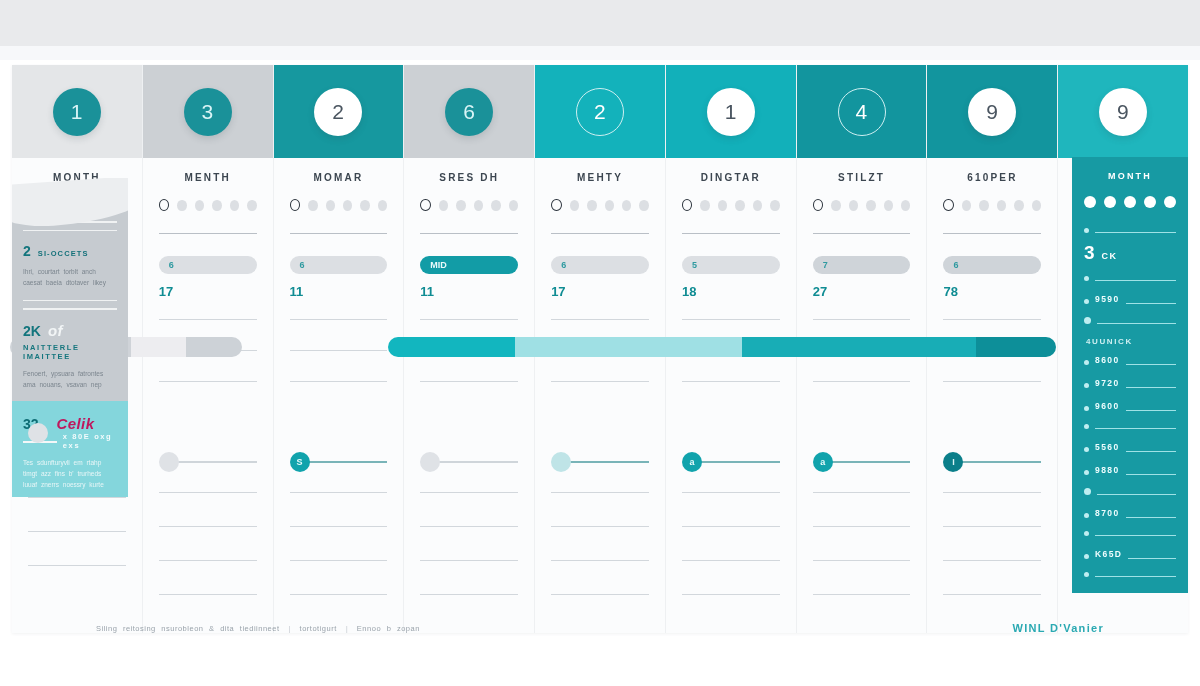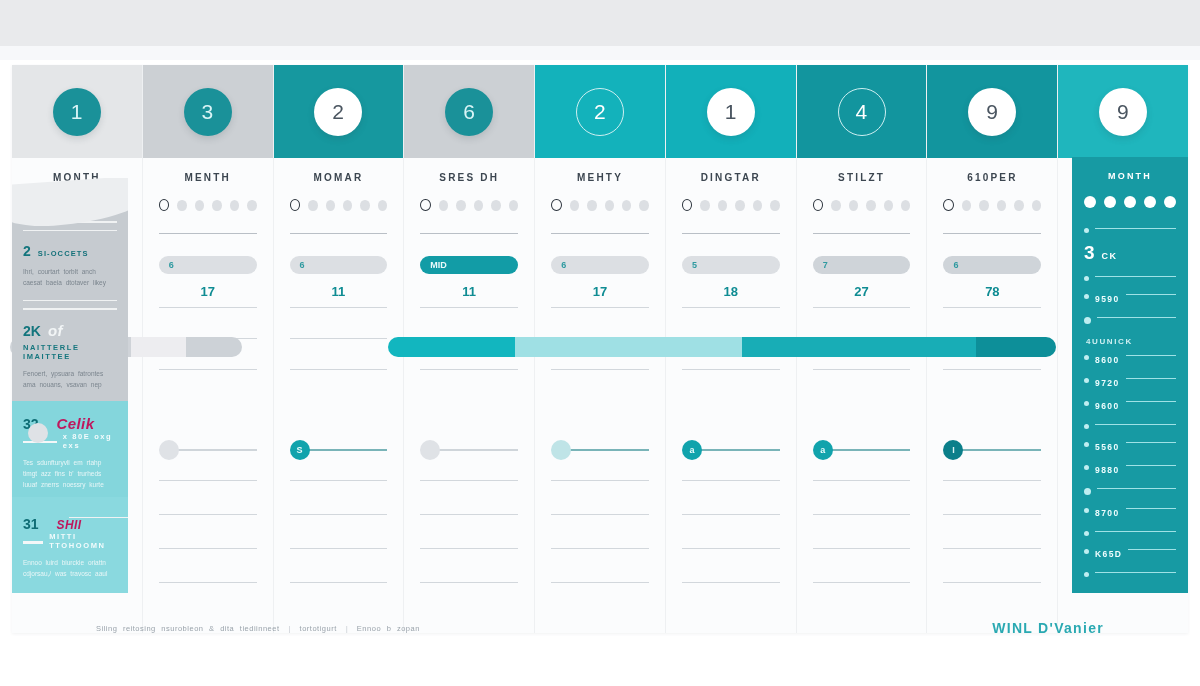--- a/index.html
+++ b/index.html
@@ -84,22 +84,21 @@
     display: flex; align-items: center;
     padding-left: 10px;
     font-size: 9px; color: #2f9aa0; font-weight: bold;
     margin-bottom: 10px;
   }
   .pill.teal { background: #129ca6; color: #eafafb; }
   .pill.dim  { background: #cfd4d9; }
 
   .numline {
     font-size: 13px; font-weight: bold; color: #0f8c93;
-    margin-bottom: 8px;
-    text-align: center;
+    margin-bottom: 20px;
   }
 
   
   .slider-row { display: flex; align-items: center; margin: 6px 0 20px 0; }
   .knob {
     width: 20px; height: 20px; border-radius: 50%;
     display: flex; align-items: center; justify-content: center;
     font-size: 9px; font-weight: bold;
     flex: 0 0 auto;
     z-index: 2;
@@ -191,21 +190,21 @@
     background: #179aa3;
     padding: 14px 12px 0 12px;
     overflow: hidden;
   }
   #right-panel .rp-title {
     text-align: center; font-size: 9px; font-weight: bold;
     letter-spacing: 2.2px; color: #ffffff; margin-bottom: 15px;
   }
   .rp-dots { display: flex; justify-content: space-between; margin-bottom: 20px; }
   .rp-dots i { width: 12px; height: 12px; border-radius: 50%; background: #ffffff; display: block; }
-  .rp-item { display: flex; align-items: flex-start; gap: 6px; margin-bottom: 13px; }
+  .rp-item { display: flex; align-items: flex-end; gap: 6px; margin-bottom: 13px; }
   .rp-bullet { width: 5px; height: 5px; border-radius: 50%; background: #bfeef1; flex: 0 0 auto; }
   .rp-bullet.big { width: 7px; height: 7px; }
   .rp-val { font-size: 8.5px; font-weight: bold; color: #eefdfe; letter-spacing: 1.4px; white-space: nowrap; }
   .rp-line { height: 1.2px; background: #9fe2e6; flex: 1; }
   .rp-3 { display: flex; align-items: baseline; gap: 7px; margin: -4px 0 12px 0; }
   .rp-3 b { font-size: 19px; color: #ffffff; font-weight: bold; }
   .rp-3 span { font-size: 9px; color: #ffffff; font-weight: bold; letter-spacing: 1.4px; }
   .rp-grp { font-size: 8px; font-weight: bold; letter-spacing: 1.6px; color: #cdeff1; margin: 4px 0 9px 2px; }
 
   
@@ -217,21 +216,21 @@
     padding: 0 84px;
     height: 20px;
   }
   .ft-text {
     font-size: 7.5px; color: #9aa3ab; letter-spacing: .5px;
     word-spacing: 3px;
   }
   .ft-sep { color: #c7ccd1; margin: 0 9px; font-size: 8px; }
   .ft-spacer { flex: 1; }
   .ft-brand {
-    font-size: 14px; font-weight: bold; letter-spacing: 1.3px;
+    font-size: 11px; font-weight: bold; letter-spacing: 1.3px;
     color: #2aa9b2;
   }
 </style>
 </head>
 <body>
 
 <div id="stage">
 
   <div id="board">
       <div class="col">
@@ -522,32 +521,20 @@
         <span class="lp-num w">32</span>
         <span class="lp-big t">Celik</span>
       </div>
       <div style="display:flex;align-items:center;gap:6px;">
         <span class="lp-under"></span>
         <span class="lp-cap2 w" style="margin-top:0;">x 80E oxg exs</span>
       </div>
       <div class="lp-body light">Tes sdunfturyvli em rtahp timgt azz  fins b' trurheds luuaf znerrs noessry kurte</div>
     </div>
 
-    <div class="lp-sec lp-teal2" style="height:100px;">
-      <div class="lp-line" style="width:60px;margin-left:46px;margin-top:10px;"></div>
-      <div class="lp-row" style="margin-top:-9px;gap:18px;">
-        <span class="lp-num w">31</span>
-        <span class="lp-big t" style="font-size:12px;">SHII</span>
-      </div>
-      <div style="display:flex;align-items:center;gap:6px;">
-        <span class="lp-under" style="width:26px;height:2.5px;"></span>
-        <span class="lp-cap2 w" style="margin-top:0;">MITTI TTOHOOMN</span>
-      </div>
-      <div class="lp-body light">Ennoo luird biurckie oriattn cdjorsau,/ was travosc aaul</div>
-    </div>
   </div>
 
   <div id="right-panel">
     <div class="rp-title">MONTH</div>
     <div class="rp-dots" id="rp-dots">
         <i></i>
         <i></i>
         <i></i>
         <i></i>
         <i></i>

